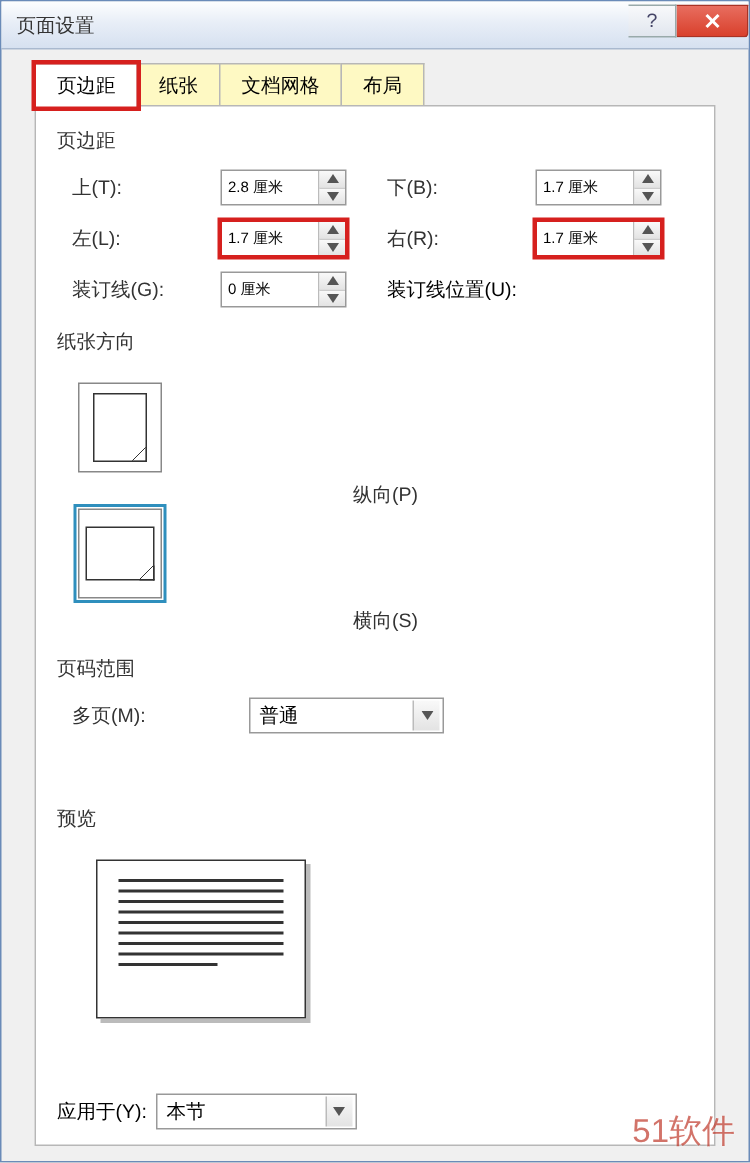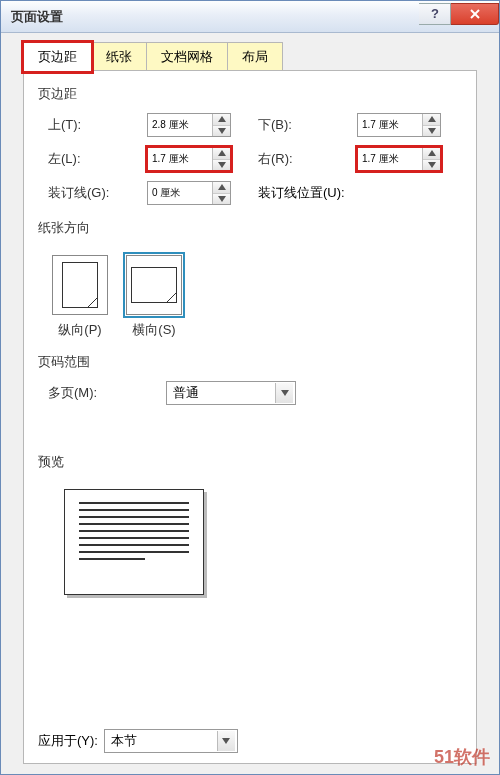--- a/index.html
+++ b/index.html
@@ -12,21 +12,20 @@
   box-shadow: 0 3px 10px rgba(0,0,0,.3);
   display: flex; flex-direction: column;
 }
 
 .titlebar {
   height: 32px;
   background: linear-gradient(#fdfefe, #e8eef7 45%, #d6e1f0);
   border-bottom: 1px solid #a9b9cf;
   display: flex; align-items: center;
   padding-left: 10px;
-  font-weight: bold;
 }
 .titlebar .title { flex: 1; color: #333; }
 .tbtn {
   width: 32px; height: 22px;
   border: 1px solid #9aa; border-left: none;
   background: linear-gradient(#f8f9fb,#e1e6ee);
   display: flex; align-items: center; justify-content: center;
   margin-top: -6px;
 }
 .tbtn:first-of-type { border-left: 1px solid #9aa; border-radius: 0 0 0 3px; }
@@ -86,21 +85,21 @@
   height:24px; border:1px solid #999; background:#fff; padding:1px 2px;
 }
 .combo-box { display:flex; align-items:center; }
 .combo-box span { flex:1; padding:0 4px;}
 .combo-box .drop {
   width:18px; height:100%; border-left:1px solid #bbb;
   background:linear-gradient(#f9f9f9,#e3e3e3);
   display:flex; align-items:center; justify-content:center;
 }
 
-.orient { display:flex; gap:18px; margin:8px 0 0 14px; }
+.orient { display:flex; margin:8px 0 0 14px;flex-direction:column; }
 .orient-item { text-align:center; }
 .page-thumb {
   width:56px; height:60px; border:1px solid #888;
   display:flex; align-items:center; justify-content:center;
   position:relative; background:#fff;
 }
 .page-thumb .inner { width:36px; height:46px; border:1px solid #333; position:relative; }
 .page-thumb.land .inner { width:46px; height:36px; }
 .page-thumb .fold { position:absolute; right:-1px; bottom:-1px; width:10px; height:10px;
   background:linear-gradient(135deg,#fff 49%,#333 50%,#333 52%,#fff 53%);
@@ -128,21 +127,21 @@
   height:26px; padding:0 16px;
   border:1px solid #8e8e8e; border-radius:2px;
   background:linear-gradient(#fcfcfc,#e5e5e5);
 }
 .okwrap { display:flex; gap:10px; outline:3px solid #d6201e; padding:3px 4px; }
 
 svg.tri { width:8px; height:6px; }
 
 .watermark {
   position:absolute; right:10px; bottom:6px;
-  font-size:18px; font-weight:bold; color:#c0392b; opacity:0.7;
+  font-size:22px; font-weight:normal; color:#c0392b; opacity:0.7;
   text-shadow:0 0 2px #fff; pointer-events:none;
 }
 </style>
 </head>
 <body>
 
 <div class="window">
 
   <div class="titlebar">
     <div class="title">页面设置</div>

